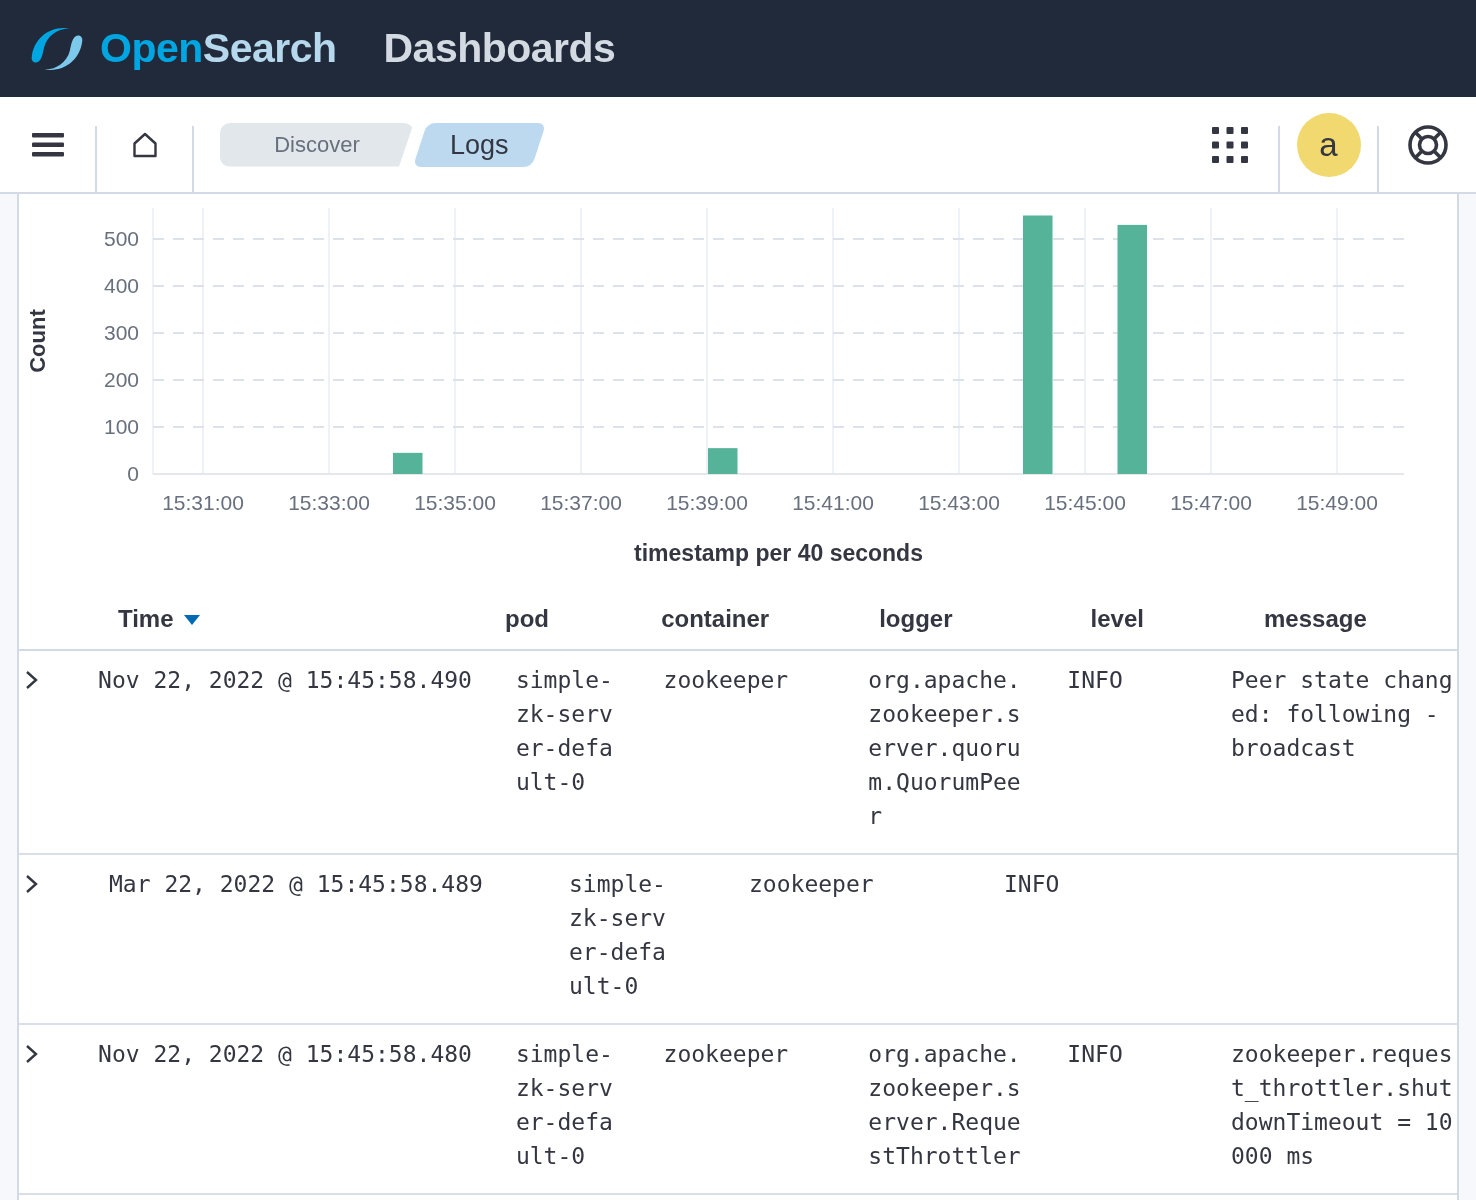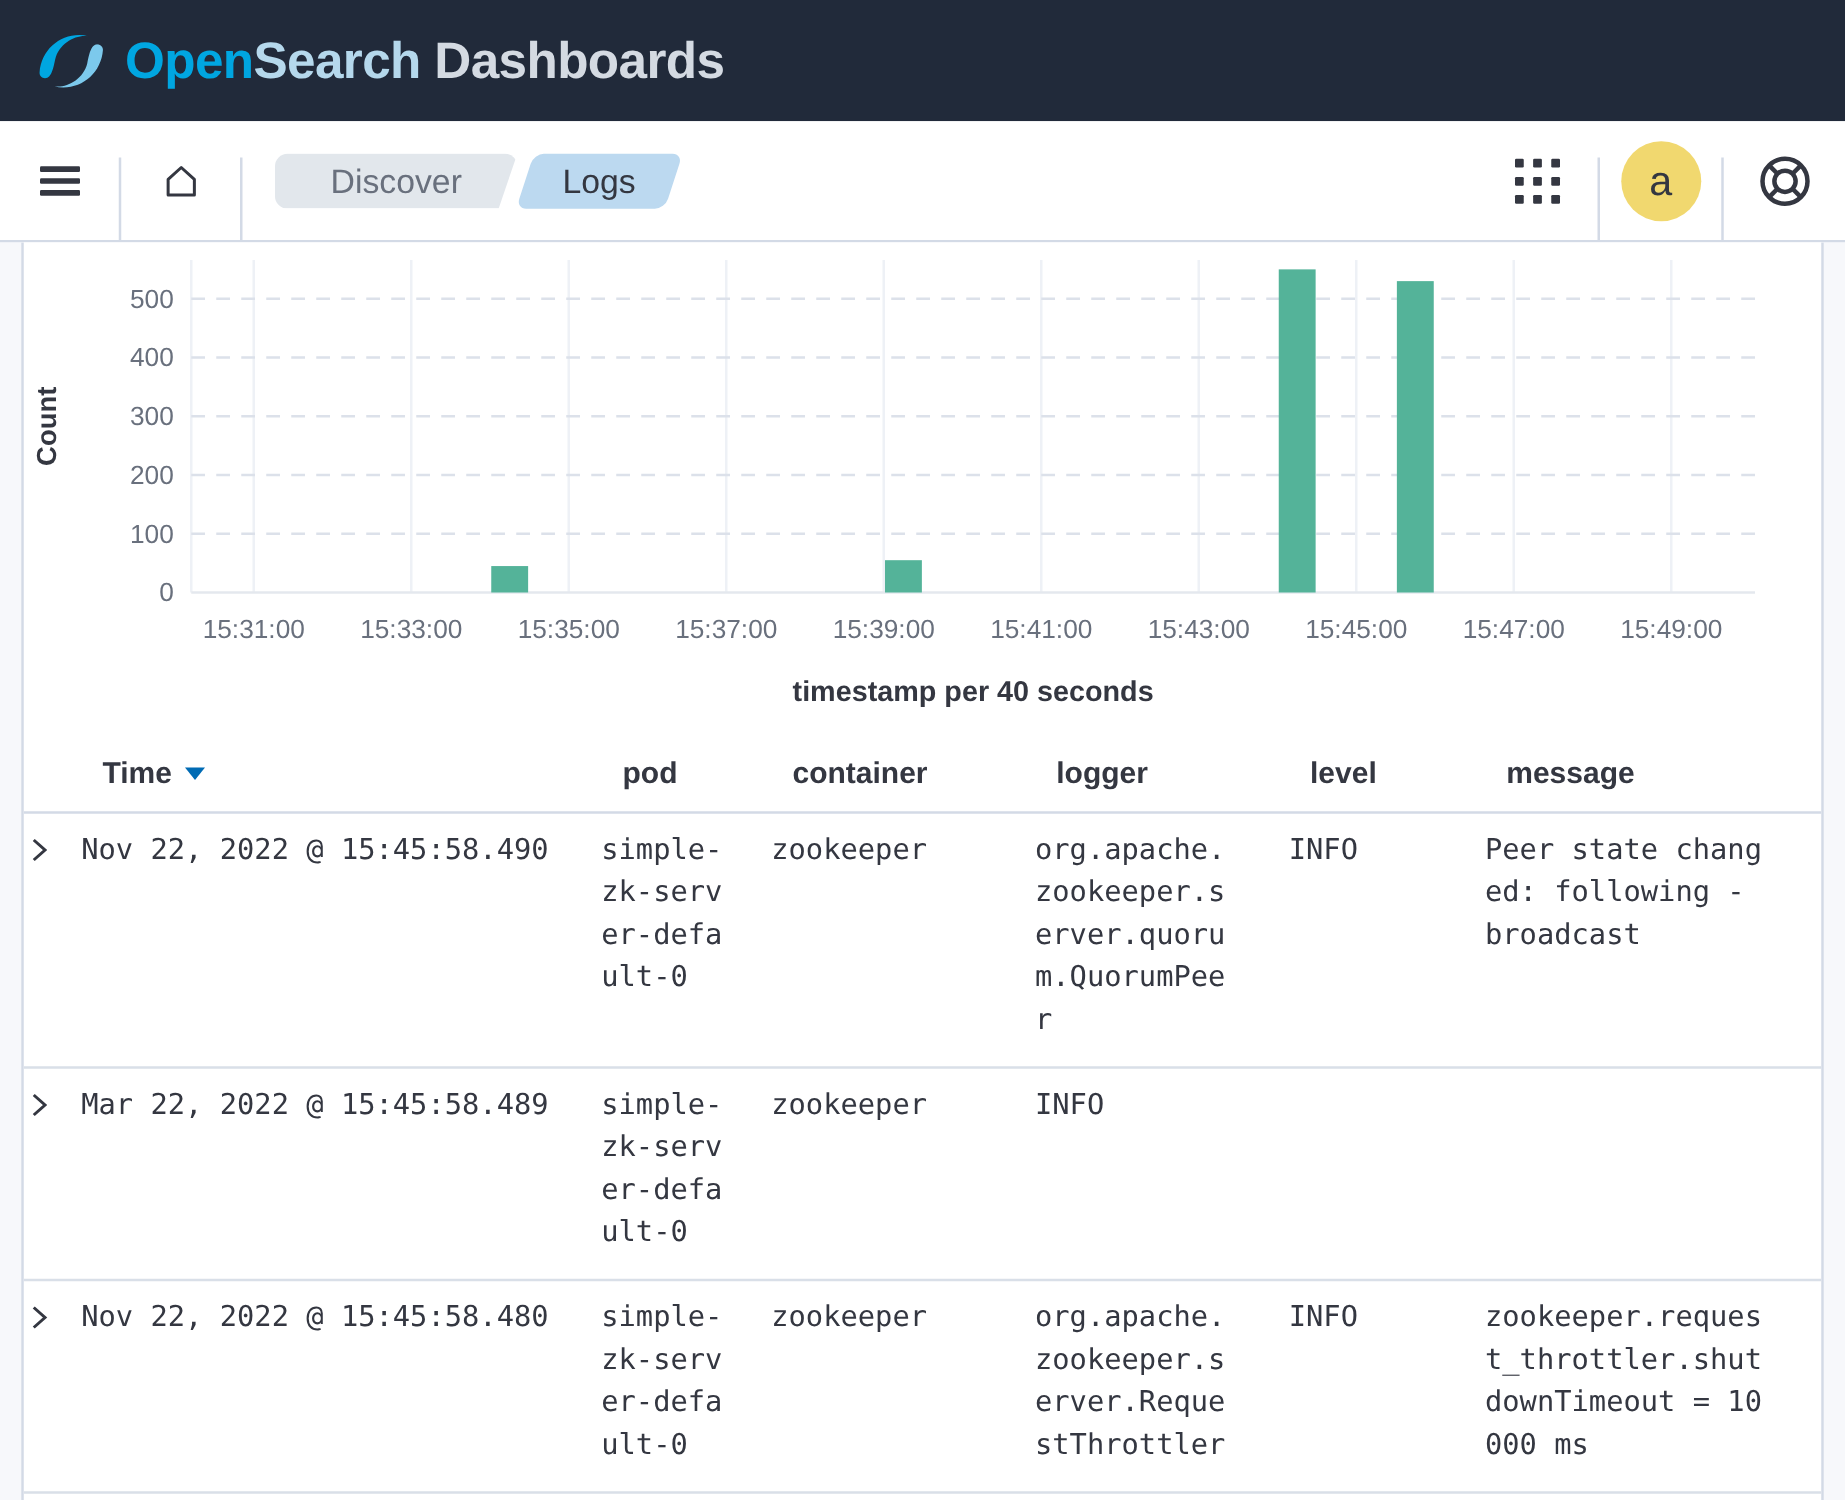--- a/index.html
+++ b/index.html
@@ -13,31 +13,31 @@
     --avatar:#f1d86f; --strip:#f7f8fb;
   }
 
   
   .topbar { height:97px; background:var(--header-bg); display:flex; align-items:center;
             padding-left:30px; }
   .logo-mark { width:54px; height:54px; margin-right:16px; }
   .brand { font-size:41px; font-weight:bold; letter-spacing:-0.5px; white-space:pre; }
   .brand .b-open { color:var(--logo-blue); }
   .brand .b-search { color:var(--logo-pale);margin-top:39px; }
-  .brand .b-dash { color:var(--logo-gray); }
+  .brand .b-dash { color:var(--logo-gray);margin-left:36px; }
 
   
   .navbar { height:97px; border-bottom:2px solid var(--border); display:flex;
             align-items:center; background:#fff; }
   .nav-slot { width:95px; display:flex; justify-content:center; align-items:center;
               height:100%; cursor:pointer; }
   .v-div { width:2px; height:66px; background:var(--border); align-self:flex-end; }
   .crumbs { margin-left:26px; display:flex; align-items:center; gap:6px; }
   .crumb-first { height:44px; line-height:44px; width:194px; text-align:center;
-                 font-size:27px; color:var(--muted); background:var(--crumb-gray);
+                 font-size:22px; color:var(--muted); background:var(--crumb-gray);
                  border-radius:10px;
                  clip-path:polygon(0 0,100% 0,calc(100% - 15px) 100%,0 100%);
                  cursor:pointer; }
   .crumb-last { height:44px; line-height:44px; background:var(--crumb-blue);
                 border-radius:8px; transform:skewX(-18deg); padding:0 30px;
                 font-size:27px; color:var(--text); font-weight:500; cursor:pointer; }
   .crumb-last > span { display:inline-block; transform:skewX(18deg); }
   .nav-right { margin-left:auto; display:flex; align-items:center; height:100%; }
   .slot-sm { width:97px; display:flex; justify-content:center; align-items:center;
              height:100%; cursor:pointer; }
@@ -55,21 +55,21 @@
   .chart-svg { display:block; width:1439px; height:330px; }
   .tick-x { fill:var(--muted); font-size:21px; font-family:"Liberation Sans",sans-serif; text-anchor:middle; }
   .tick-y { fill:var(--muted); font-size:21px; font-family:"Liberation Sans",sans-serif; text-anchor:end; }
   .ylab  { fill:var(--text); font-size:22px; font-weight:bold; text-anchor:middle;
            font-family:"Liberation Sans",sans-serif; }
   .axis-title { margin-top:16px; margin-left:134px; width:1251px; text-align:center;
                 font-size:23px; font-weight:bold; color:var(--text); }
 
   
   .tbl { margin-top:16px; }
-  .trow { display:flex; padding-left:17px; }
+  .trow { display:flex; padding-left:17px;gap:44px; }
   .thead { padding-top:22px; padding-bottom:16px; border-bottom:2px solid var(--border);
            font-size:24px; font-weight:bold; color:var(--text); }
   .c-expand{ width:46px; } .c-time{ width:416px; } .c-pod{ width:136px; }
   .c-cont{ width:211px; } .c-logger{ width:203px; } .c-level{ width:157px; }
   .c-msg{ width:234px; }
   .sort-caret { display:inline-block; width:0; height:0; border-left:8px solid transparent;
                 border-right:8px solid transparent; border-top:10px solid var(--blue);
                 margin-left:10px; vertical-align:2px; }
   .drow { font-family:"DejaVu Sans Mono","Liberation Mono",monospace; font-size:23px;
           line-height:34px; color:var(--text); padding:12px 0 20px;

